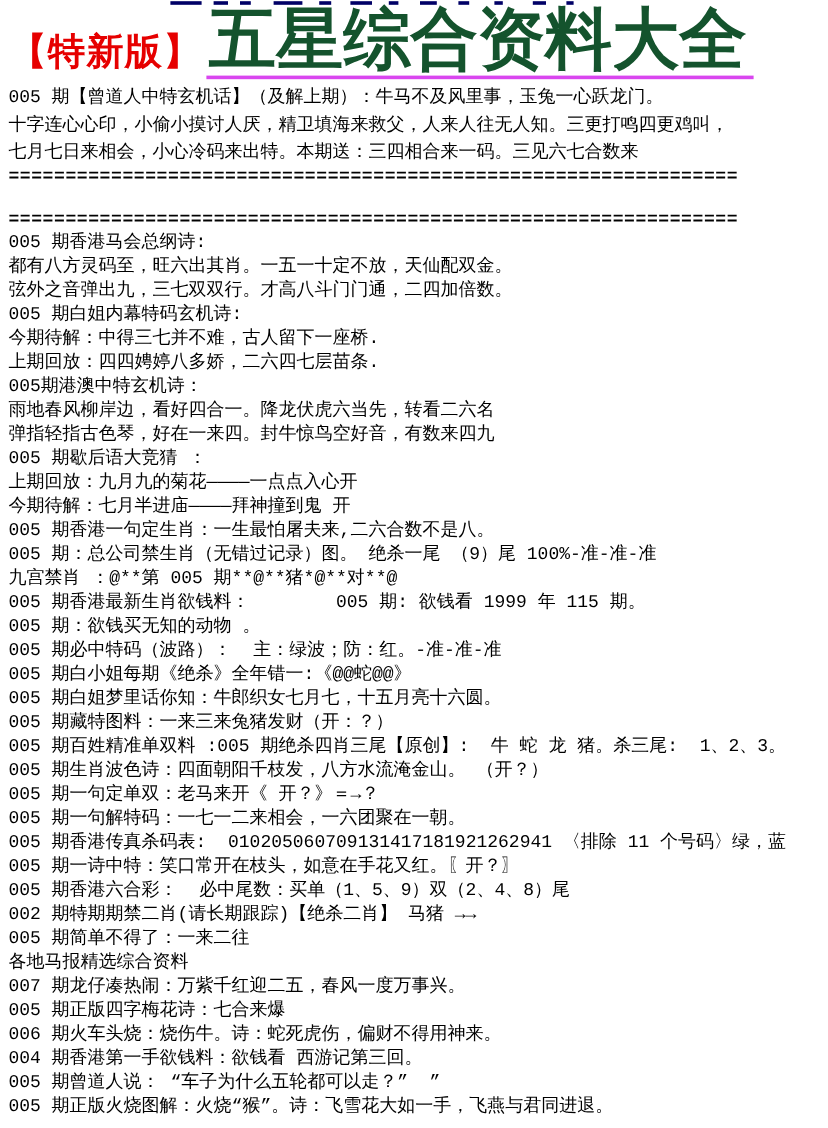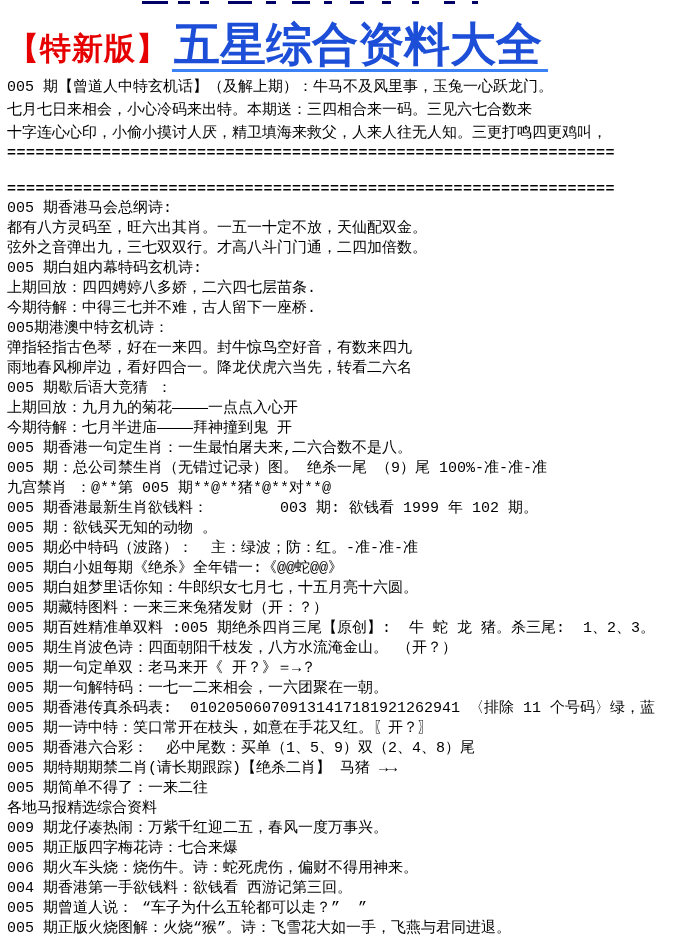--- a/index.html
+++ b/index.html
@@ -5,29 +5,29 @@
   html,body{margin:0;padding:0;}
   body{
     width:690px;height:940px;overflow:hidden;
     background:#ffffff;color:#000000;
     font-family:"Liberation Serif","DejaVu Serif",serif;
   }
   
   .frag-strip{position:relative;height:5px;}
   .frag{position:absolute;top:1px;height:3px;background:#000066;}
 
-  .header{display:flex;align-items:flex-end;padding:1px 0 0 8px;margin-top:16px;}
+  .header{display:flex;align-items:flex-end;padding:1px 0 0 8px;}
   .badge{
     font-size:31px;font-weight:bold;color:#e60000;
     line-height:1.1;letter-spacing:1px;padding-bottom:6px;
   }
   .title{
-    font-size:46px;font-weight:bold;color:#1d4ed8;
+    font-size:56px;font-weight:bold;color:#14532d;
     line-height:1.02;margin-left:4px;
-    border-bottom:3px solid #3b82f6;padding:0 6px 0 2px;
+    border-bottom:3px solid #d946ef;padding:0 6px 0 2px;
   }
 
   .content{padding:4px 0 0 7px;font-size:15px;}
   .line{white-space:pre-wrap;line-height:20px;height:20px;font-family:Liberation Mono, monospace;}
   .line.intro{line-height:23px;height:23px;}
   .line.sep{line-height:18px;height:18px;font-weight:bold;letter-spacing:.5px;}
   .line.gap{height:18px;}
 </style>
 </head>
 <body>
@@ -47,55 +47,55 @@
   <span class="frag" style="left:472px;width:6px"></span>
 </div>
 
 <header class="header">
   <span class="badge">【特新版】</span>
   <span class="title">五星综合资料大全</span>
 </header>
 
 <main class="content">
     <div class="line intro">005 期【曾道人中特玄机话】（及解上期）：牛马不及风里事，玉兔一心跃龙门。</div>
+    <div class="line intro">十字连心心印，小偷小摸讨人厌，精卫填海来救父，人来人往无人知。三更打鸣四更鸡叫，</div>
     <div class="line intro">七月七日来相会，小心冷码来出特。本期送：三四相合来一码。三见六七合数来</div>
-    <div class="line intro">十字连心心印，小偷小摸讨人厌，精卫填海来救父，人来人往无人知。三更打鸣四更鸡叫，</div>
     <div class="line sep">================================================================</div>
     <div class="line gap"></div>
     <div class="line sep">================================================================</div>
     <div class="line text">005 期香港马会总纲诗:</div>
     <div class="line text">都有八方灵码至，旺六出其肖。一五一十定不放，天仙配双金。</div>
     <div class="line text">弦外之音弹出九，三七双双行。才高八斗门门通，二四加倍数。</div>
     <div class="line text">005 期白姐内幕特码玄机诗:</div>
+    <div class="line text">今期待解：中得三七并不难，古人留下一座桥.</div>
     <div class="line text">上期回放：四四娉婷八多娇，二六四七层苗条.</div>
-    <div class="line text">今期待解：中得三七并不难，古人留下一座桥.</div>
     <div class="line text">005期港澳中特玄机诗：</div>
+    <div class="line text">雨地春风柳岸边，看好四合一。降龙伏虎六当先，转看二六名</div>
     <div class="line text">弹指轻指古色琴，好在一来四。封牛惊鸟空好音，有数来四九</div>
-    <div class="line text">雨地春风柳岸边，看好四合一。降龙伏虎六当先，转看二六名</div>
     <div class="line text">005 期歇后语大竞猜 ：</div>
     <div class="line text">上期回放：九月九的菊花————一点点入心开</div>
     <div class="line text">今期待解：七月半进庙————拜神撞到鬼 开</div>
     <div class="line text">005 期香港一句定生肖：一生最怕屠夫来,二六合数不是八。</div>
     <div class="line text">005 期：总公司禁生肖（无错过记录）图。 绝杀一尾 （9）尾 100%-准-准-准</div>
     <div class="line text">九宫禁肖 ：@**第 005 期**@**猪*@**对**@</div>
-    <div class="line text">005 期香港最新生肖欲钱料：        003 期: 欲钱看 1999 年 102 期。</div>
+    <div class="line text">005 期香港最新生肖欲钱料：        005 期: 欲钱看 1999 年 115 期。</div>
     <div class="line text">005 期：欲钱买无知的动物 。</div>
     <div class="line text">005 期必中特码（波路）：  主：绿波；防：红。-准-准-准</div>
     <div class="line text">005 期白小姐每期《绝杀》全年错一:《@@蛇@@》</div>
     <div class="line text">005 期白姐梦里话你知：牛郎织女七月七，十五月亮十六圆。</div>
     <div class="line text">005 期藏特图料：一来三来兔猪发财（开：？）</div>
     <div class="line text">005 期百姓精准单双料 :005 期绝杀四肖三尾【原创】:  牛 蛇 龙 猪。杀三尾:  1、2、3。</div>
     <div class="line text">005 期生肖波色诗：四面朝阳千枝发，八方水流淹金山。 （开？）</div>
     <div class="line text">005 期一句定单双：老马来开《 开？》＝→？</div>
     <div class="line text">005 期一句解特码：一七一二来相会，一六团聚在一朝。</div>
     <div class="line text">005 期香港传真杀码表:  010205060709131417181921262941 〈排除 11 个号码〉绿，蓝</div>
     <div class="line text">005 期一诗中特：笑口常开在枝头，如意在手花又红。〖开？〗</div>
     <div class="line text">005 期香港六合彩：  必中尾数：买单（1、5、9）双（2、4、8）尾</div>
-    <div class="line text">005 期特期期禁二肖(请长期跟踪)【绝杀二肖】 马猪 →→</div>
+    <div class="line text">002 期特期期禁二肖(请长期跟踪)【绝杀二肖】 马猪 →→</div>
     <div class="line text">005 期简单不得了：一来二往</div>
     <div class="line text">各地马报精选综合资料</div>
-    <div class="line text">009 期龙仔凑热闹：万紫千红迎二五，春风一度万事兴。</div>
+    <div class="line text">007 期龙仔凑热闹：万紫千红迎二五，春风一度万事兴。</div>
     <div class="line text">005 期正版四字梅花诗：七合来爆</div>
     <div class="line text">006 期火车头烧：烧伤牛。诗：蛇死虎伤，偏财不得用神来。</div>
     <div class="line text">004 期香港第一手欲钱料：欲钱看 西游记第三回。</div>
     <div class="line text">005 期曾道人说： “车子为什么五轮都可以走？”  ”</div>
     <div class="line text">005 期正版火烧图解：火烧“猴”。诗：飞雪花大如一手，飞燕与君同进退。</div>
   </main>
 
 </body></html>

